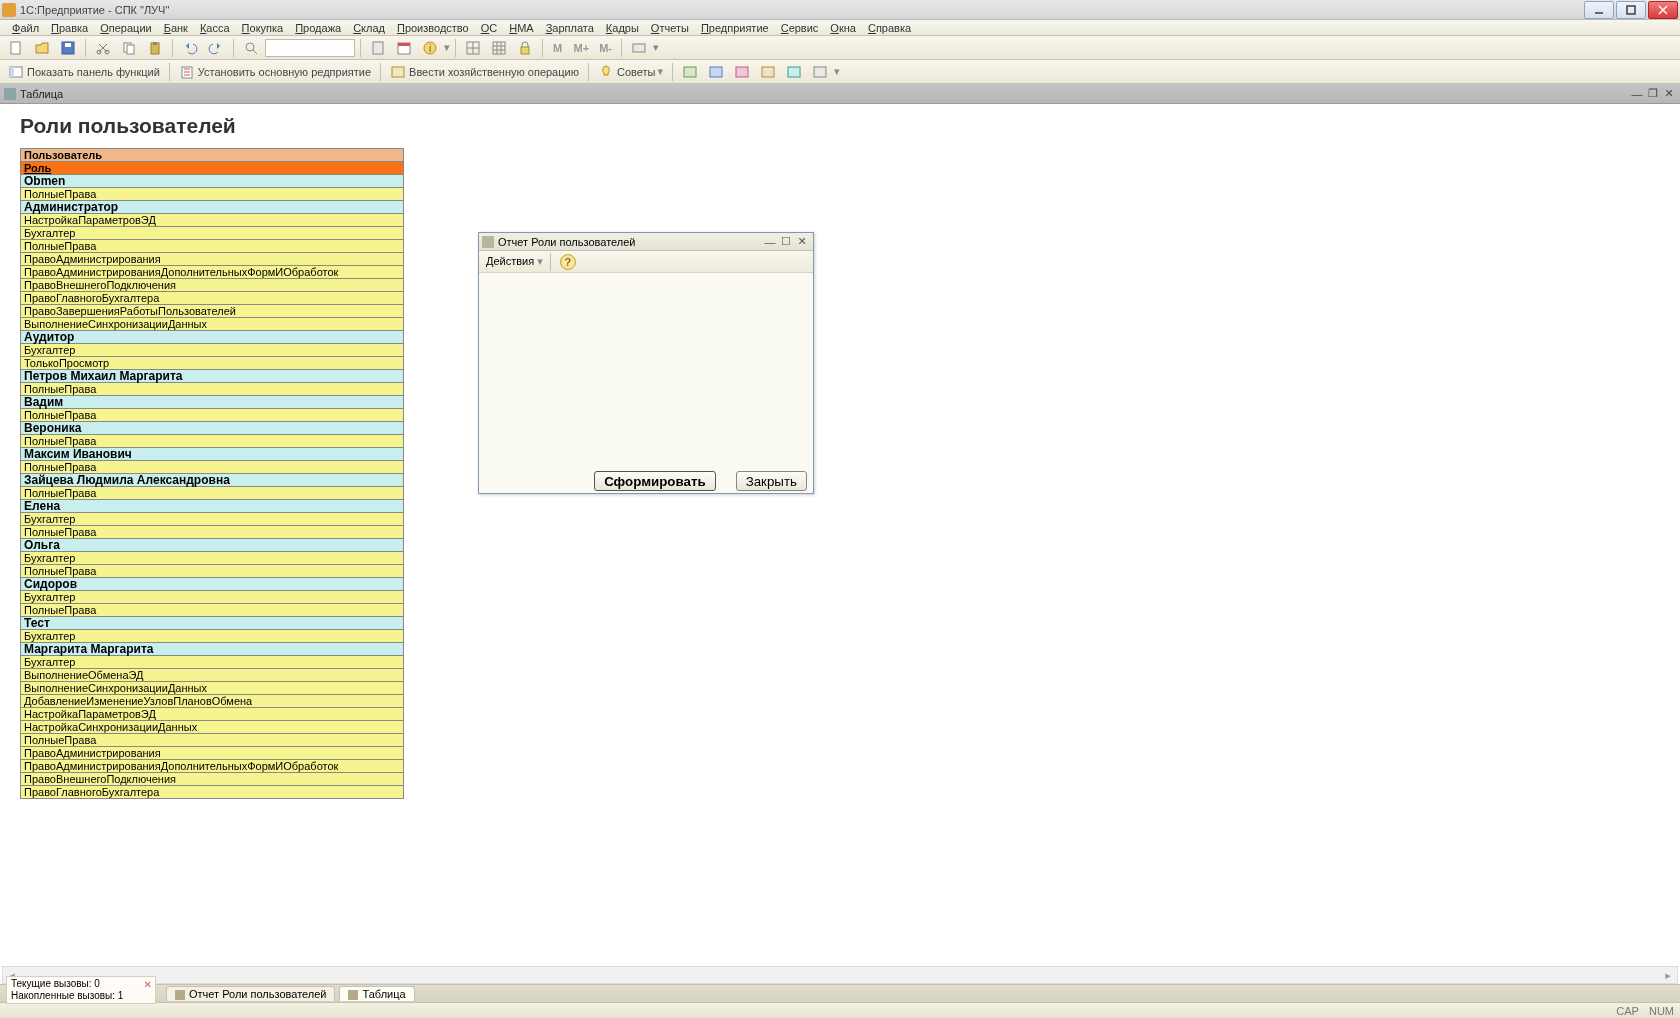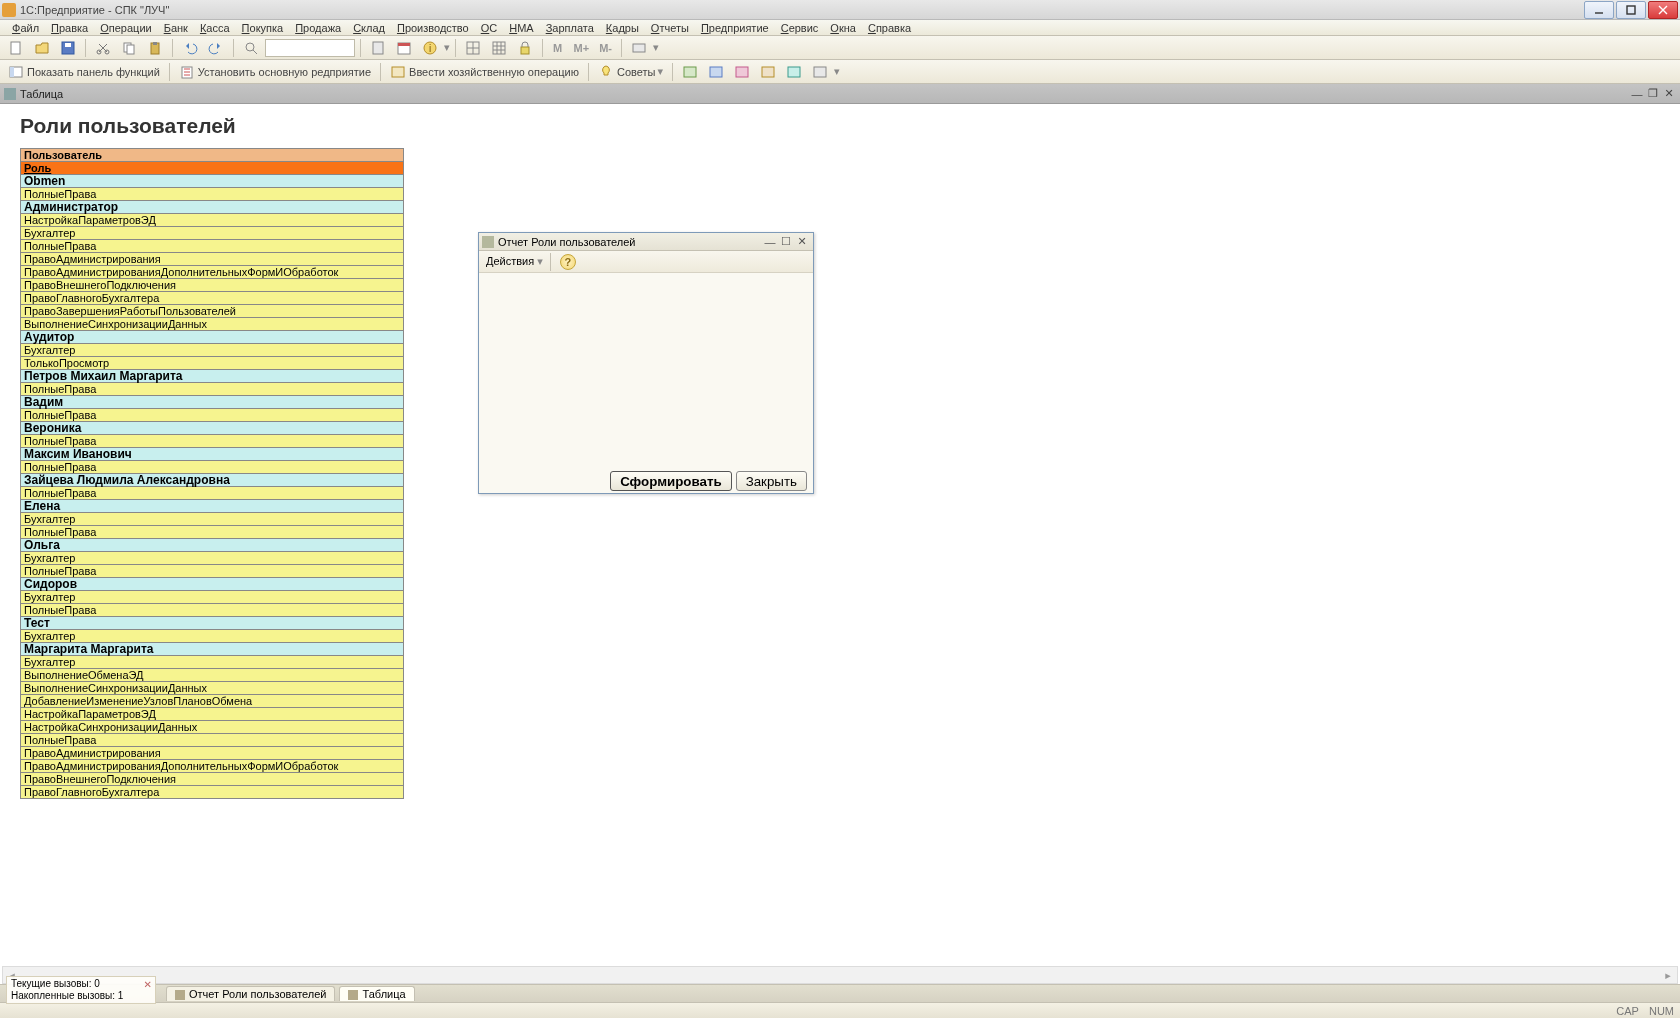--- a/index.html
+++ b/index.html
@@ -55,21 +55,21 @@
   
   .modal{ position:absolute; left:478px; top:128px; width:336px; height:262px; background:#faf9f2; border:1px solid #7e9ab8; box-shadow:1px 1px 3px rgba(0,0,0,0.2);}
   .modal .mtitle{ height:18px; background:linear-gradient(#f1efe4,#e5e2d4); display:flex; align-items:center; padding:0 3px; border-bottom:1px solid #c4c0b2;}
   .modal .mtitle .ic{width:12px;height:12px;margin-right:4px;background:#b4b89d;display:inline-block;}
   .modal .mtitle .sp{flex:1;}
   .modal .mtitle .mb{width:16px;height:14px;display:inline-flex;align-items:center;justify-content:center;color:#555;cursor:pointer;}
   .modal .mtool{ height:22px;background:linear-gradient(#f8f6ee,#eeeadb); display:flex; align-items:center;padding:5px 3px;border-bottom:1px solid #d6d2c3;}
   .modal .mtool .act{padding:1px 4px;cursor:pointer;}
   .modal .mtool .q{width:16px;height:16px;border-radius:8px;border:1px solid #c5a63c;background:radial-gradient(#fff2c4,#f3d66f);display:inline-flex;align-items:center;justify-content:center;margin-left:6px;color:#8a6a12;font-weight:bold;cursor:pointer;}
   .modal .mbody{ position:absolute; top:40px; left:3px; right:3px; bottom:26px; background:#faf9f2;}
-  .modal .mfoot{ position:absolute; left:0;right:0;bottom:0;height:24px; display:flex; align-items:center; justify-content:flex-end; gap:4px; padding:0 6px;}
+  .modal .mfoot{ position:absolute; left:0;right:0;bottom:0;height:24px; display:flex; align-items:center; justify-content:flex-end; gap:20px; padding:0 6px;}
   .btn{ height:20px; padding:1px 9px; border:1px solid #888; border-radius:3px; background:linear-gradient(#fefdf6,#e9e6d8); cursor:pointer;}
   .btn.primary{ font-weight:bold; border-color:#555;}
 
   
   .bottomtabs{ position:absolute; left:0; right:0; bottom:16px; height:18px; background:linear-gradient(#e2dfcf,#d6d2c3); display:flex;align-items:center;padding:0 6px;border-top:1px solid #c4c0b2;}
   .bottomtabs .tab{ padding:1px 8px; border:1px solid #c4c0b2; border-bottom:none; background:#f4f1e4; margin-right:4px; cursor:pointer; border-radius:3px 3px 0 0;}
   .bottomtabs .tab.active{ background:#fffef5;}
   .bottomtabs .tab .ic{display:inline-block;width:10px;height:10px;background:#b4aa8a;margin-right:4px;vertical-align:middle;}
 
   .callsbox{ position:absolute; left:6px; bottom:14px; width:150px; height:28px; background:#fffefaee; border:1px solid #d7d0b9; padding:1px 4px; z-index:5; font-size:10px; line-height:12px;}

